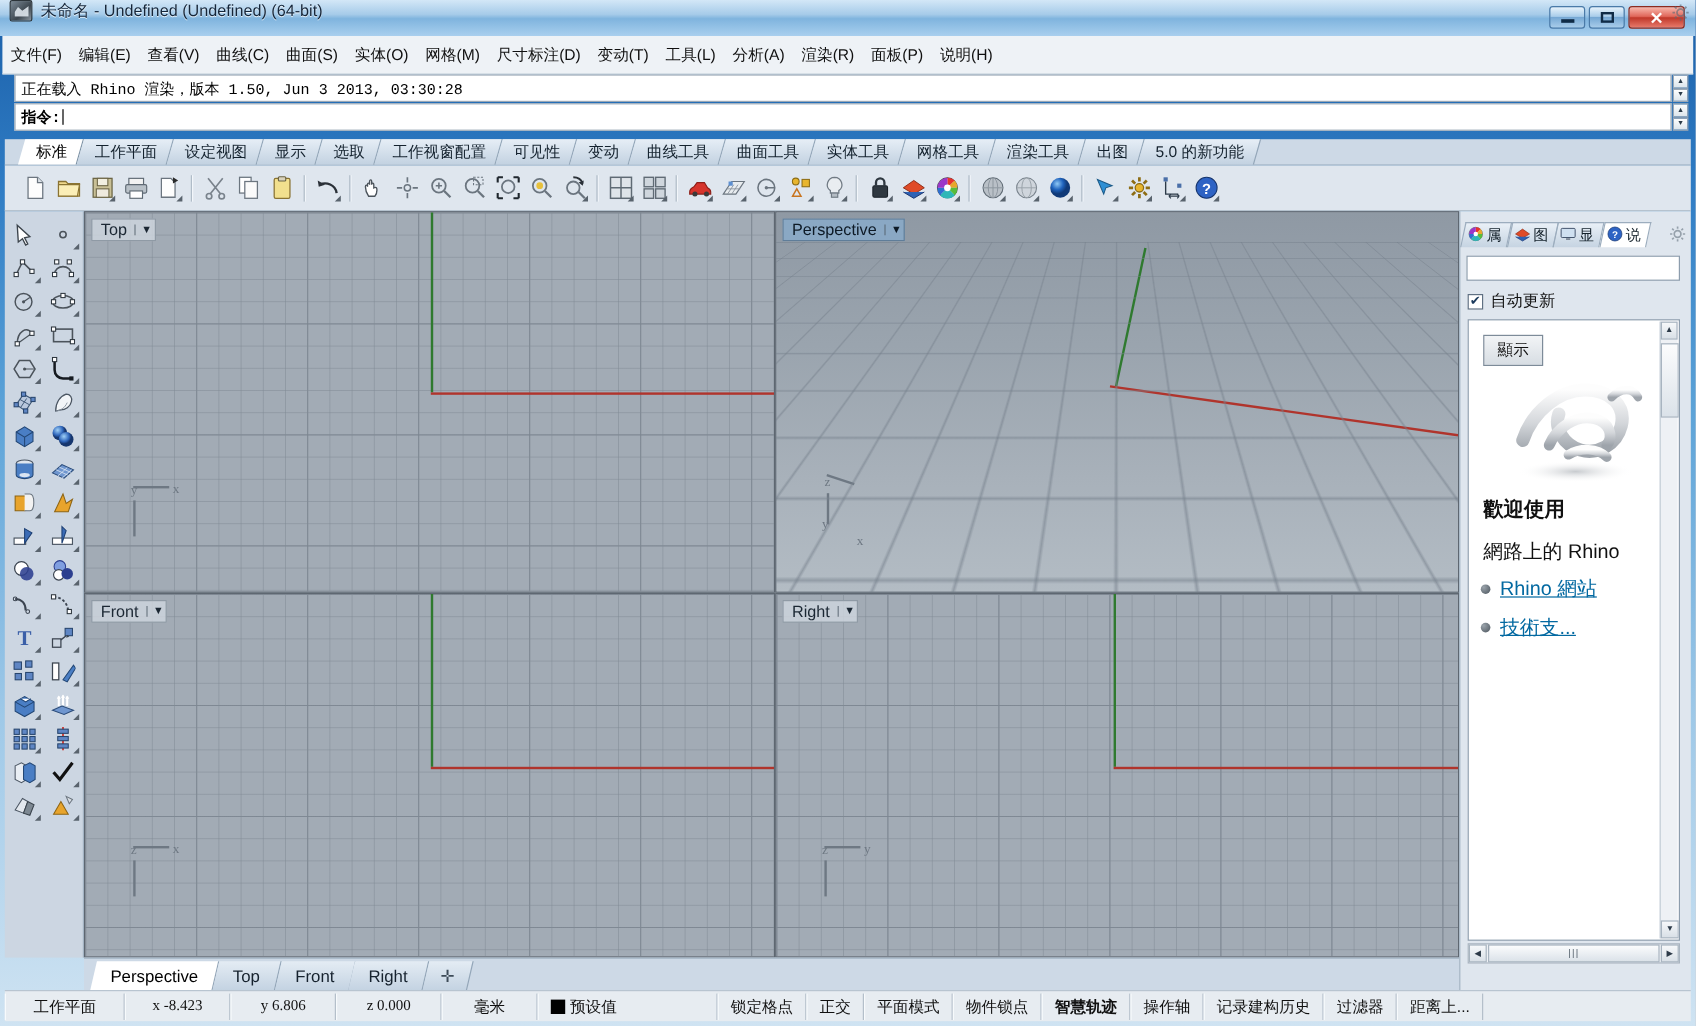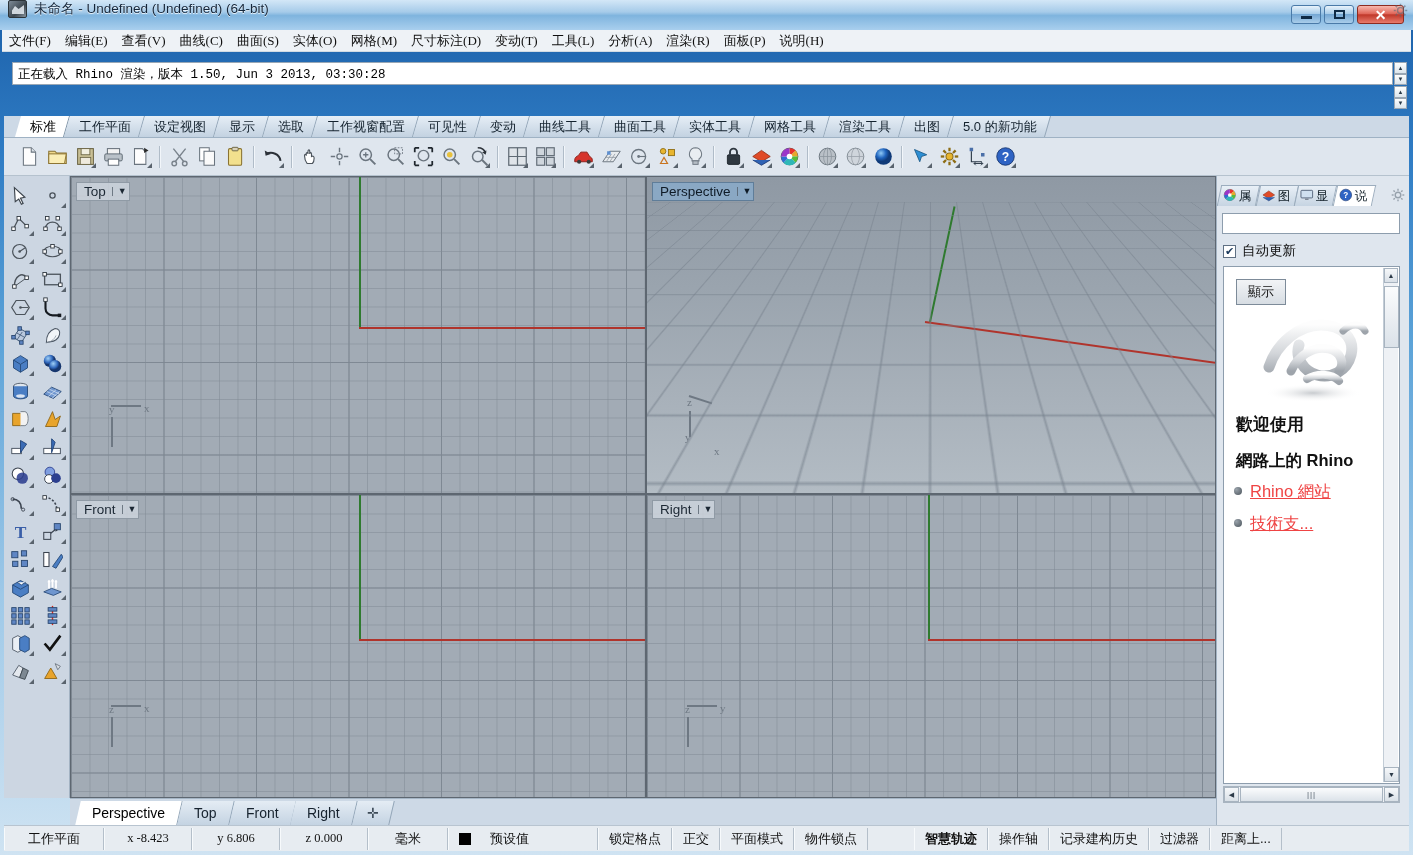--- a/index.html
+++ b/index.html
@@ -53,24 +53,23 @@
     width: 47px;
     background: linear-gradient(180deg, #f8b9ae 0%, #e0675a 45%, #c0382a 52%, #e87b6c 100%);
     border-color: #8d2b20; color: #fff; font-weight: bold; font-size: 14px;
   }
   #win-controls { position: absolute; right: 6px; top: 4px; display: flex; }
   .wbtn-glyph-min { width: 11px; height: 3px; background: #0f2b46; margin-top: 6px; }
   .wbtn-glyph-max { width: 11px; height: 9px; border: 2px solid #0f2b46; }
 
   
   #menubar {
-    position: absolute; left: 2px; top: 30px; width: 1409px; height: 22px;
+    position: absolute; left: 2px; top: 30px; width: 1409px; height: 32px;
     background: #eef2f6; display: flex; align-items: center;
     border-bottom: 1px solid #d2dbe3;
-    font-family: Liberation Serif, serif;
   }
   .menu-item {
     padding: 3px 7px; font-size: 13px; color: #101010; white-space: nowrap; cursor: default;
   }
 
   
   #cmd-area {
     position: absolute; left: 4px; top: 60px; width: 1405px; height: 52px;
   }
   .cmd-row {
@@ -272,24 +271,24 @@
     padding: 3px 11px; font-size: 13px; color: #111;
     background: linear-gradient(180deg,#f2f4f6,#d7dde3);
     border: 1px solid #7d8b99;
   }
   #rhino-logo {
     margin: 4px auto 0 auto; width: 130px; height: 100px; position: relative;
   }
   #rhino-logo svg { position: absolute; left: 0; top: 0; }
   .help-h1 { margin: 4px 0 0 12px; font-size: 17px; font-weight: bold; color: #111; }
   .help-p  { margin: 14px 12px 0 12px; font-size: 16.5px; line-height: 1.42; color: #1a1a1a; }
-  .help-h2 { margin: 14px 12px 0 12px; font-size: 16.5px; font-weight: bold; color: #111; line-height: 1.3; }
+  .help-h2 { margin: 14px 12px 0 12px; font-size: 16.5px; font-weight: normal; color: #111; line-height: 1.3; }
   .help-li {
     margin: 9px 12px 0 26px; font-size: 16.5px; line-height: 1.35;
-    color: #ef4444; text-decoration: underline; position: relative;
+    color: #0369a1; text-decoration: underline; position: relative;
   }
   .help-li::before {
     content: ""; position: absolute; left: -16px; top: 7px;
     width: 8px; height: 8px; border-radius: 50%;
     background: radial-gradient(circle at 30% 30%, #9aa3ab, #4b545c);
   }
   .vscroll {
     position: absolute; right: 1px; top: 1px; width: 15px; bottom: 1px;
     background: #eef1f5; border-left: 1px solid #c2ccd6;
   }
@@ -325,21 +324,21 @@
     position: absolute; left: 4px; top: 825px; width: 1405px; height: 26px;
     background: #e7ecf1; border-top: 1px solid #b8c4d0;
     display: flex; align-items: center; font-size: 13px; color: #111;
   }
   .sb-cell {
     height: 22px; display: flex; align-items: center; justify-content: center;
     padding: 0 10px; border-right: 1px solid #b4bfca;
     border-left: 1px solid #f7fafc; white-space: nowrap;
   }
   .sb-cell.mono { font-family: Liberation Serif, serif; font-size: 12.5px; }
-  .sb-cell.bold { font-weight: bold; margin-left: 46px; }
+  .sb-cell.bold { font-weight: bold; }
   .sb-swatch {
     width: 12px; height: 12px; background: #000; margin-right: 4px; display: inline-block;
   }
 </style>
 </head>
 <body>
 
 <div id="window-frame">
 
   <div id="titlebar">
@@ -368,20 +367,21 @@
       <div class="menu-item">变动(T)</div>
       <div class="menu-item">工具(L)</div>
       <div class="menu-item">分析(A)</div>
       <div class="menu-item">渲染(R)</div>
       <div class="menu-item">面板(P)</div>
       <div class="menu-item">说明(H)</div>
     </div>
 
   <div id="cmd-area">
     <div class="cmd-row" id="cmd-history">正在载入 Rhino 渲染，版本 1.50, Jun  3 2013, 03:30:28</div>
+    <div class="cmd-row" id="cmd-prompt"><span>指令:</span><span class="caret"></span></div>
     <div class="cmd-spin" id="cmd-spin-1">
         <div>▲</div>
         <div>▼</div>
       </div>
     <div class="cmd-spin" id="cmd-spin-2">
         <div>▲</div>
         <div>▼</div>
       </div>
   </div>
 
@@ -1104,21 +1104,21 @@
       <div class="harrow">▶</div>
     </div>
   </div>
 
   <div id="statusbar">
       <div class="sb-cell" style="width: 100px;">工作平面</div>
       <div class="sb-cell mono" style="width: 88px;">x -8.423</div>
       <div class="sb-cell mono" style="width: 88px;">y 6.806</div>
       <div class="sb-cell mono" style="width: 88px;">z 0.000</div>
       <div class="sb-cell" style="width: 80px;">毫米</div>
-      <div class="sb-cell" style="width: 150px; justify-content: flex-start; gap: 15px;">
+      <div class="sb-cell" style="width: 150px; justify-content: flex-start;">
         <span class="sb-swatch" style="background: rgb(0, 0, 0);"></span>
         <span>预设值</span>
       </div>
       <div class="sb-cell">锁定格点</div>
       <div class="sb-cell">正交</div>
       <div class="sb-cell">平面模式</div>
       <div class="sb-cell">物件锁点</div>
       <div class="sb-cell bold">智慧轨迹</div>
       <div class="sb-cell">操作轴</div>
       <div class="sb-cell">记录建构历史</div>

